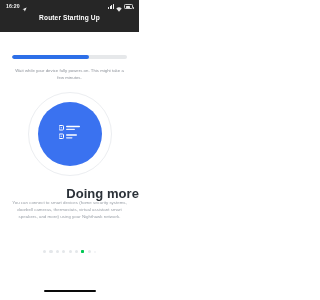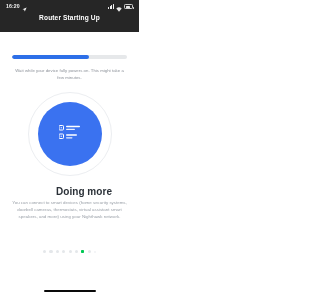--- a/index.html
+++ b/index.html
@@ -80,22 +80,22 @@
   .disc {
     width:64px; height:64px; border-radius:50%;
     background:#3a72f0;
     display:flex; align-items:center; justify-content:center;
   }
   .list-icon { display:block; }
 
   
   .section-title {
     position:absolute; top:186px; left:0; right:0;
-    text-align:center; color:#2b3138;
-    font-size:10px; font-weight:bold; letter-spacing:.05px;margin-left:29px;
+    text-align:right; color:#2b3138;
+    font-size:13px; font-weight:bold; letter-spacing:.05px;margin-left:29px;
   }
   .section-body {
     position:absolute; top:199px; left:9px; right:9px;
     text-align:center; color:#9aa0a8;
     font-size:4.4px; line-height:1.62; letter-spacing:.01px;
   }
 
   
   .dots {
     position:absolute; top:250px; left:0; right:0;

